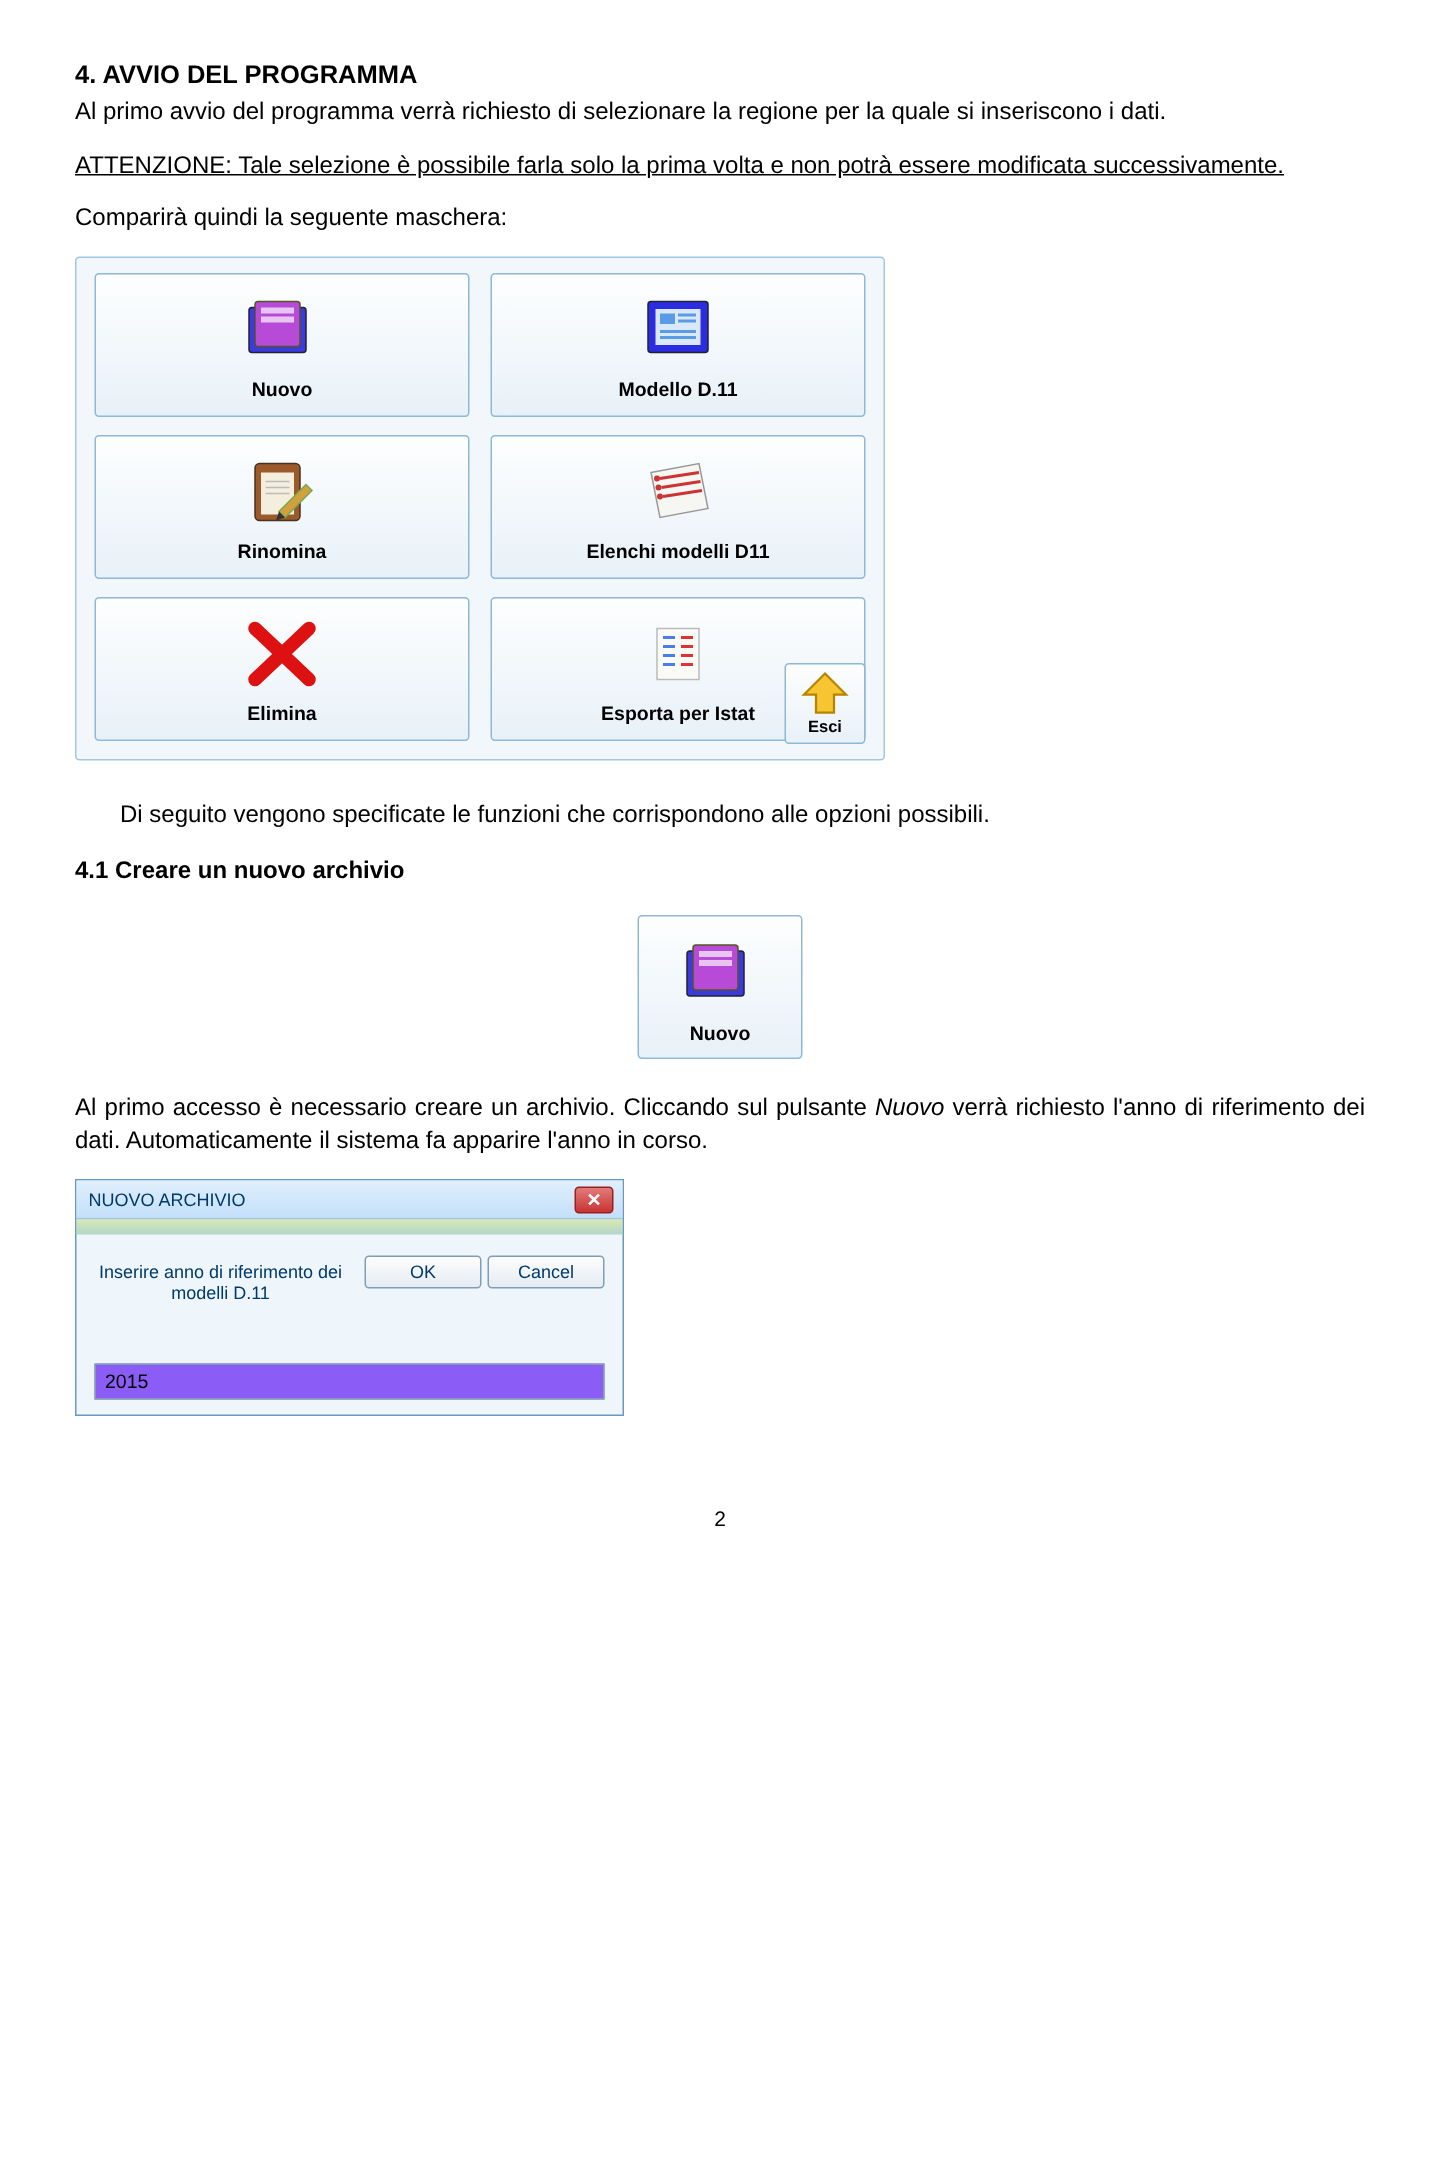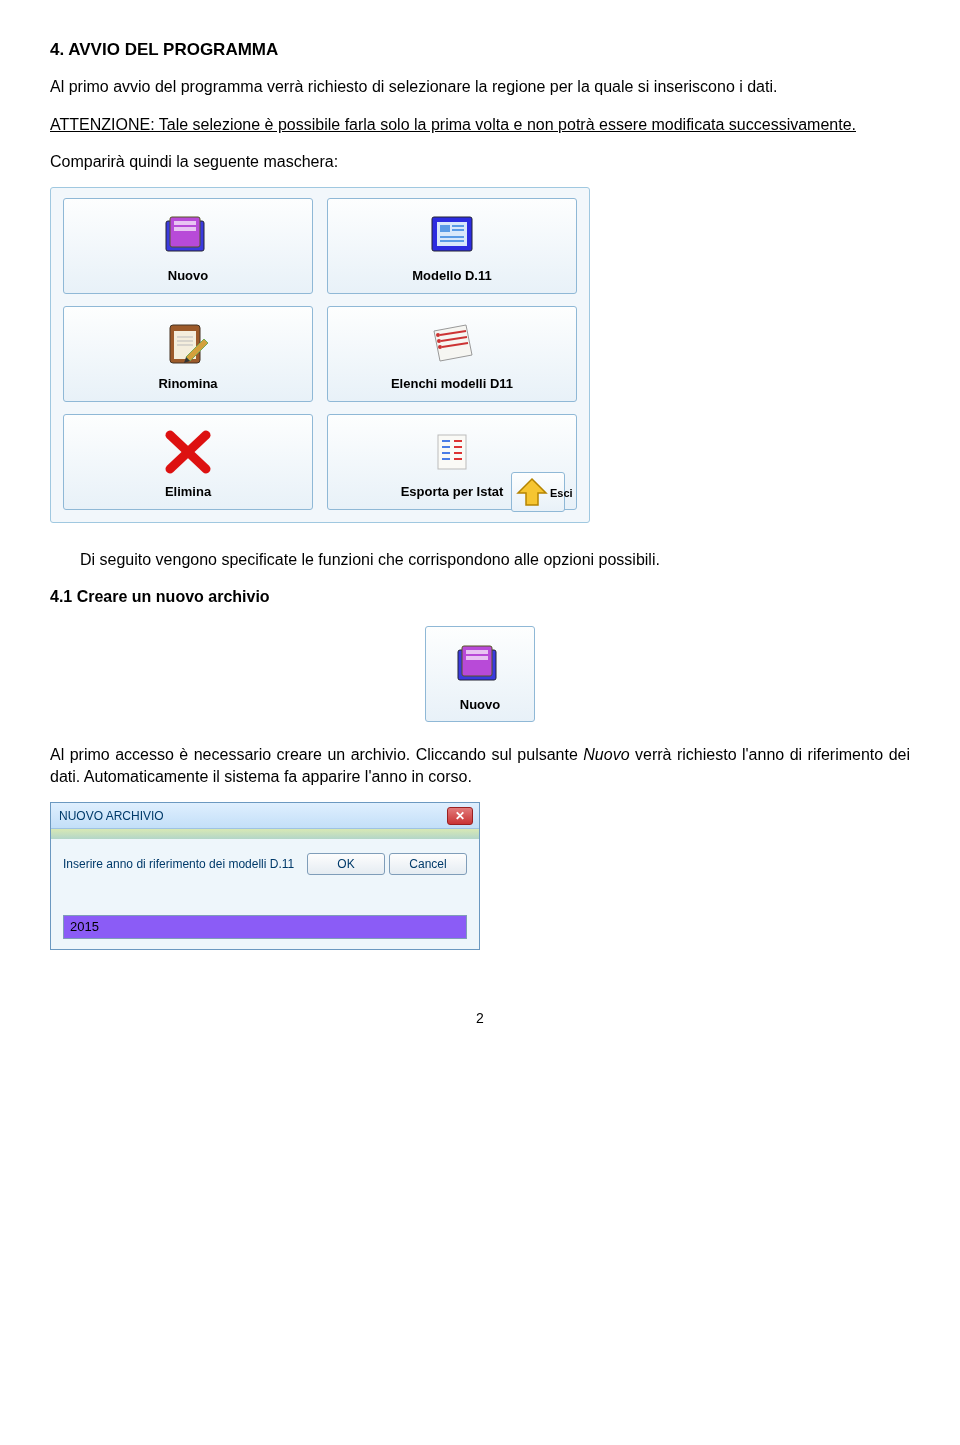--- a/index.html
+++ b/index.html
@@ -11,21 +11,21 @@
     color: #000;
     background: #fff;
     width: 960px;
   }
   h2 {
     font-size: 17px;
     font-weight: bold;
     margin: 0 0 4px 0;
   }
   p {
-    margin: 16px 0 14px 0;
+    margin: 0 0 14px 0;
     line-height: 1.35;
     text-align: justify;
   }
   .underline { text-decoration: underline; }
   .section-title {
     font-size: 16px;
     font-weight: bold;
     margin: 18px 0 20px 0;
   }
 
@@ -66,46 +66,46 @@
     margin-top: 4px;
     text-align: center;
   }
   .icon-wrap { width: 60px; height: 56px; display:flex; align-items:center; justify-content:center; }
 
   
   svg { display:block; }
 
   .esci {
     position: absolute;
-    right: 24px;
+    right: 12px;
     bottom: 10px;
     width: 54px;
     border: 1px solid #8fb8d6;
     border-radius: 3px;
     background: linear-gradient(#fdfefe, #e8f1f8);
     display: flex;
-    flex-direction: row;
+    flex-direction: column;
     align-items: center;
     padding: 4px 2px;
   }
   .esci .tile-label { font-size: 11px; margin-top:2px; }
 
   
   .single-tile-wrap {
     display: flex;
     justify-content: center;
     margin: 10px 0 22px 0;
   }
   .single-tile {
     width: 110px;
   }
 
   
   .dialog-shot {
-    width: 430px;
+    width: 366px;
     margin-top: 4px;
     border: 1px solid #6b98c0;
     background: #eef6fb;
     font-family: "Segoe UI", Tahoma, sans-serif;
     font-size: 12px;
   }
   .dialog-titlebar {
     background: linear-gradient(#dfeffe, #c3dff8);
     border-bottom: 1px solid #9ec3e3;
     padding: 4px 6px 3px 8px;

